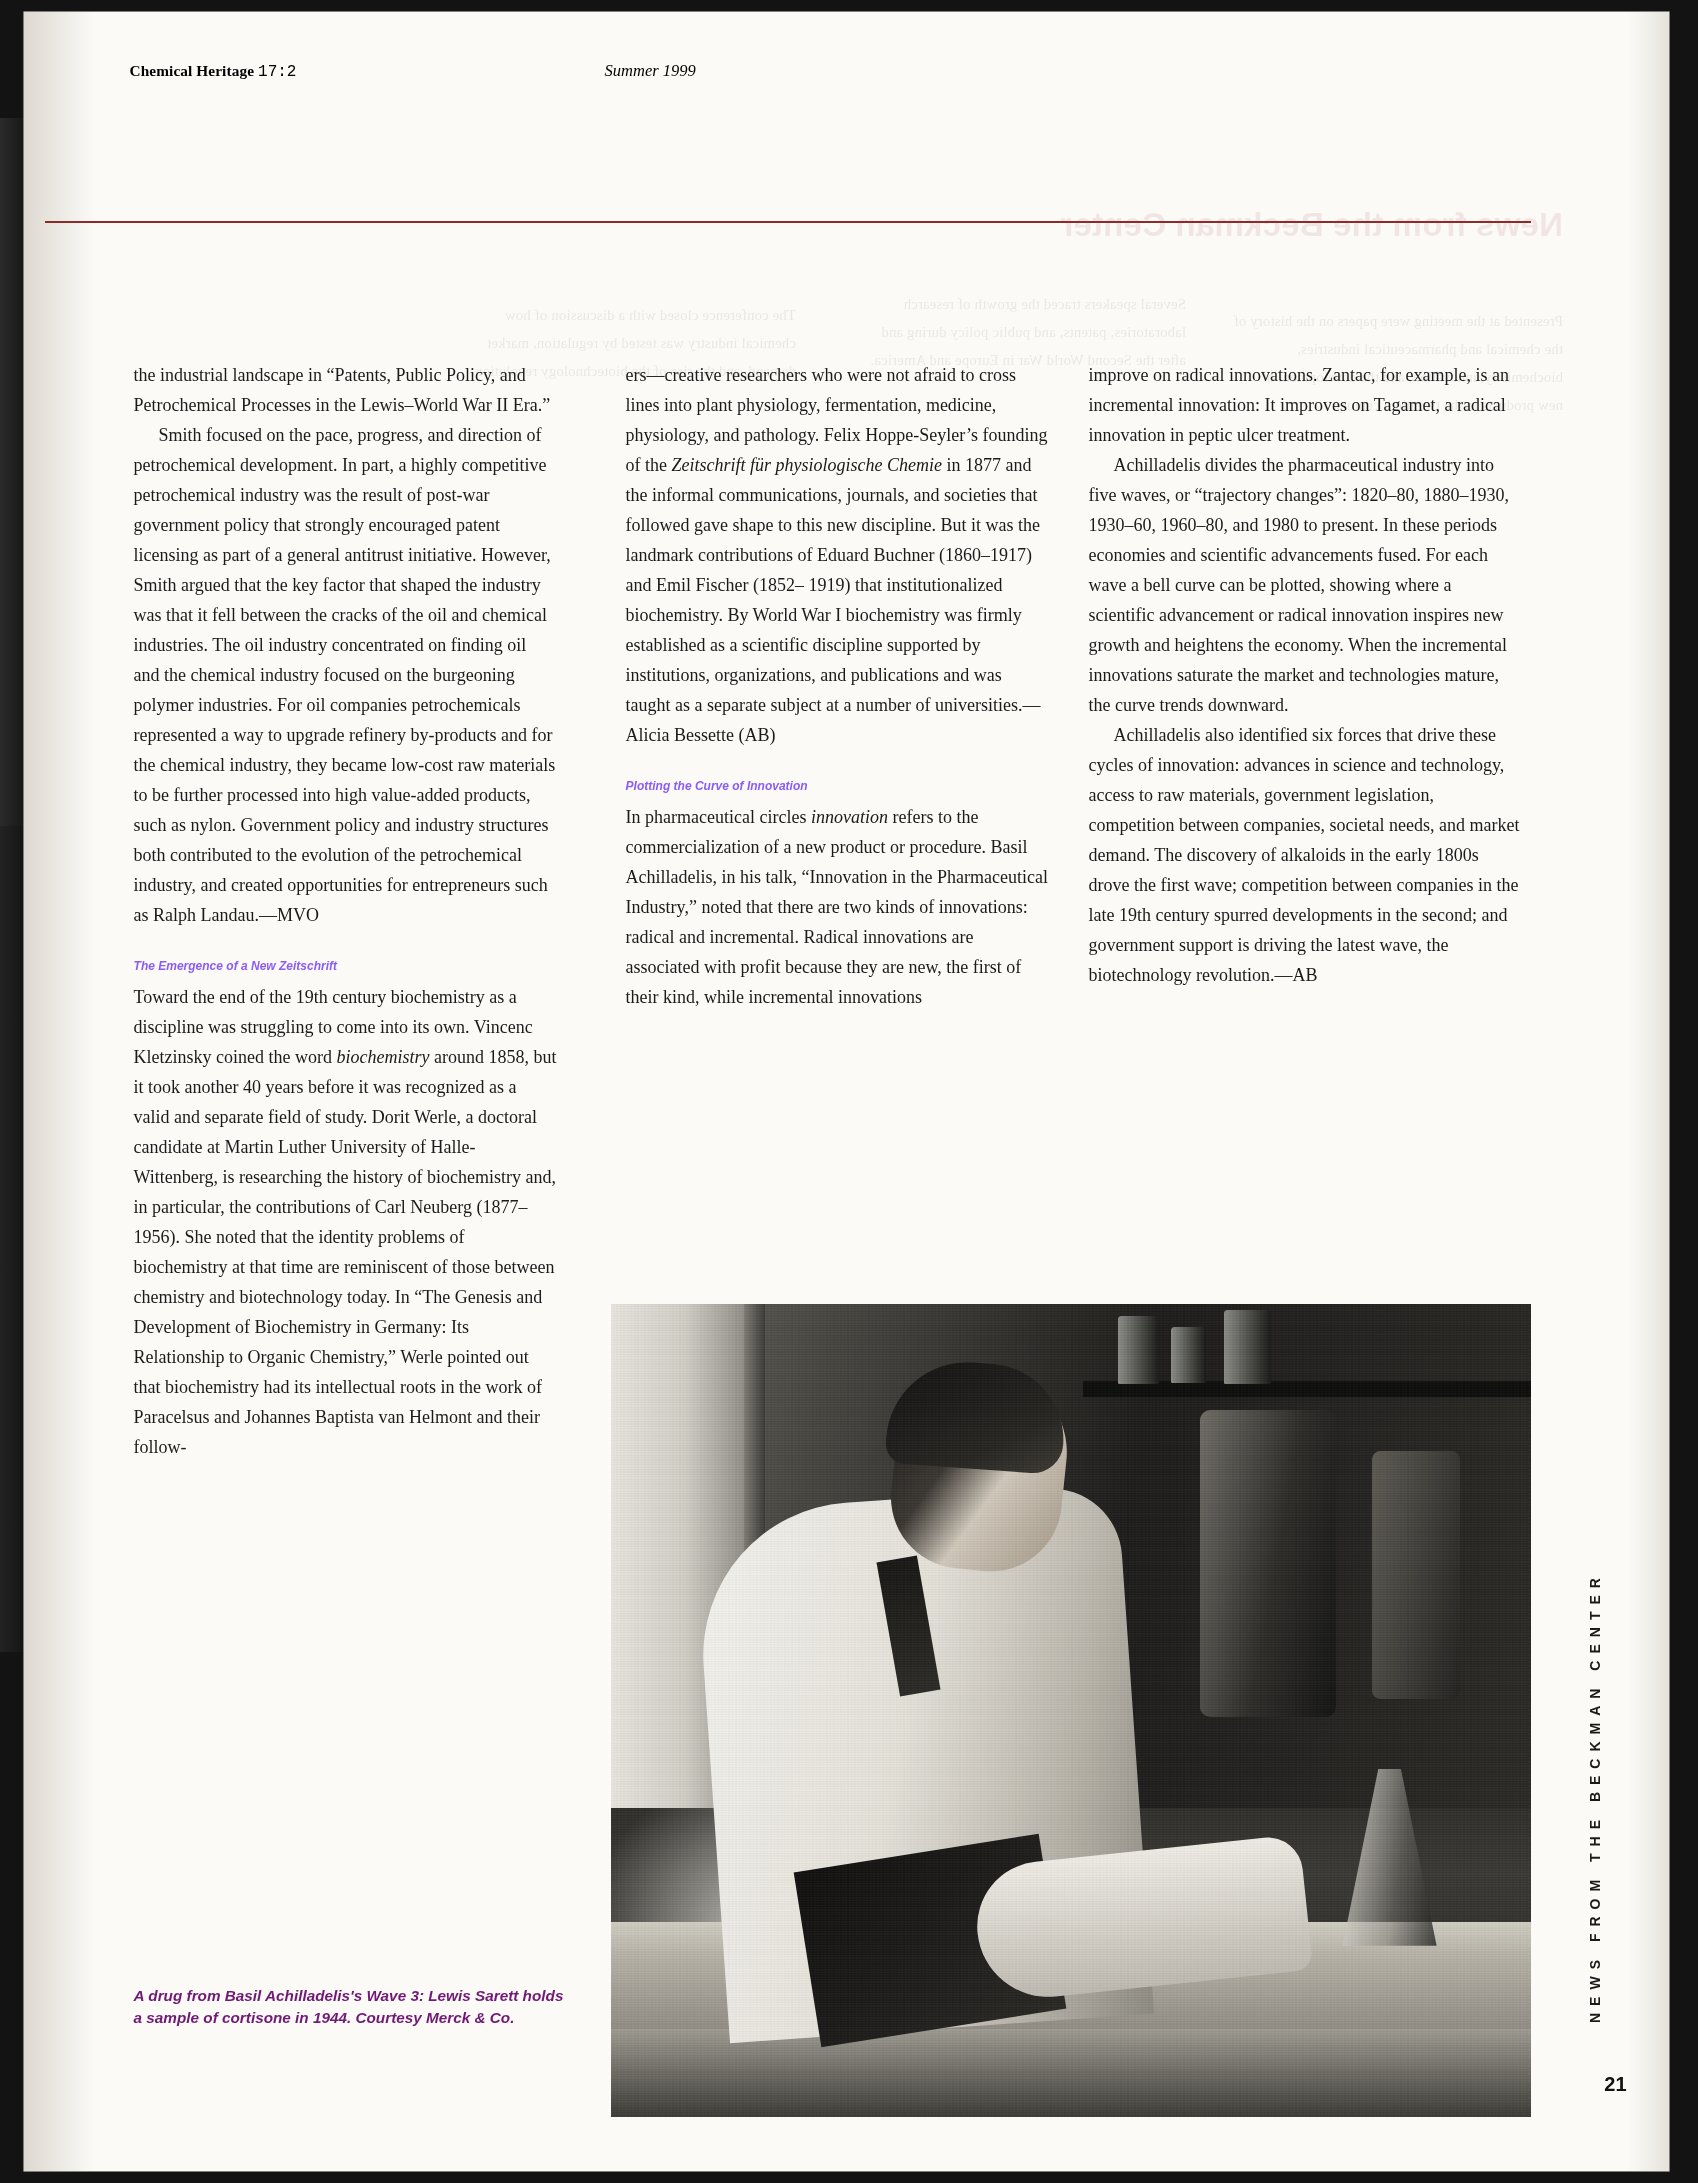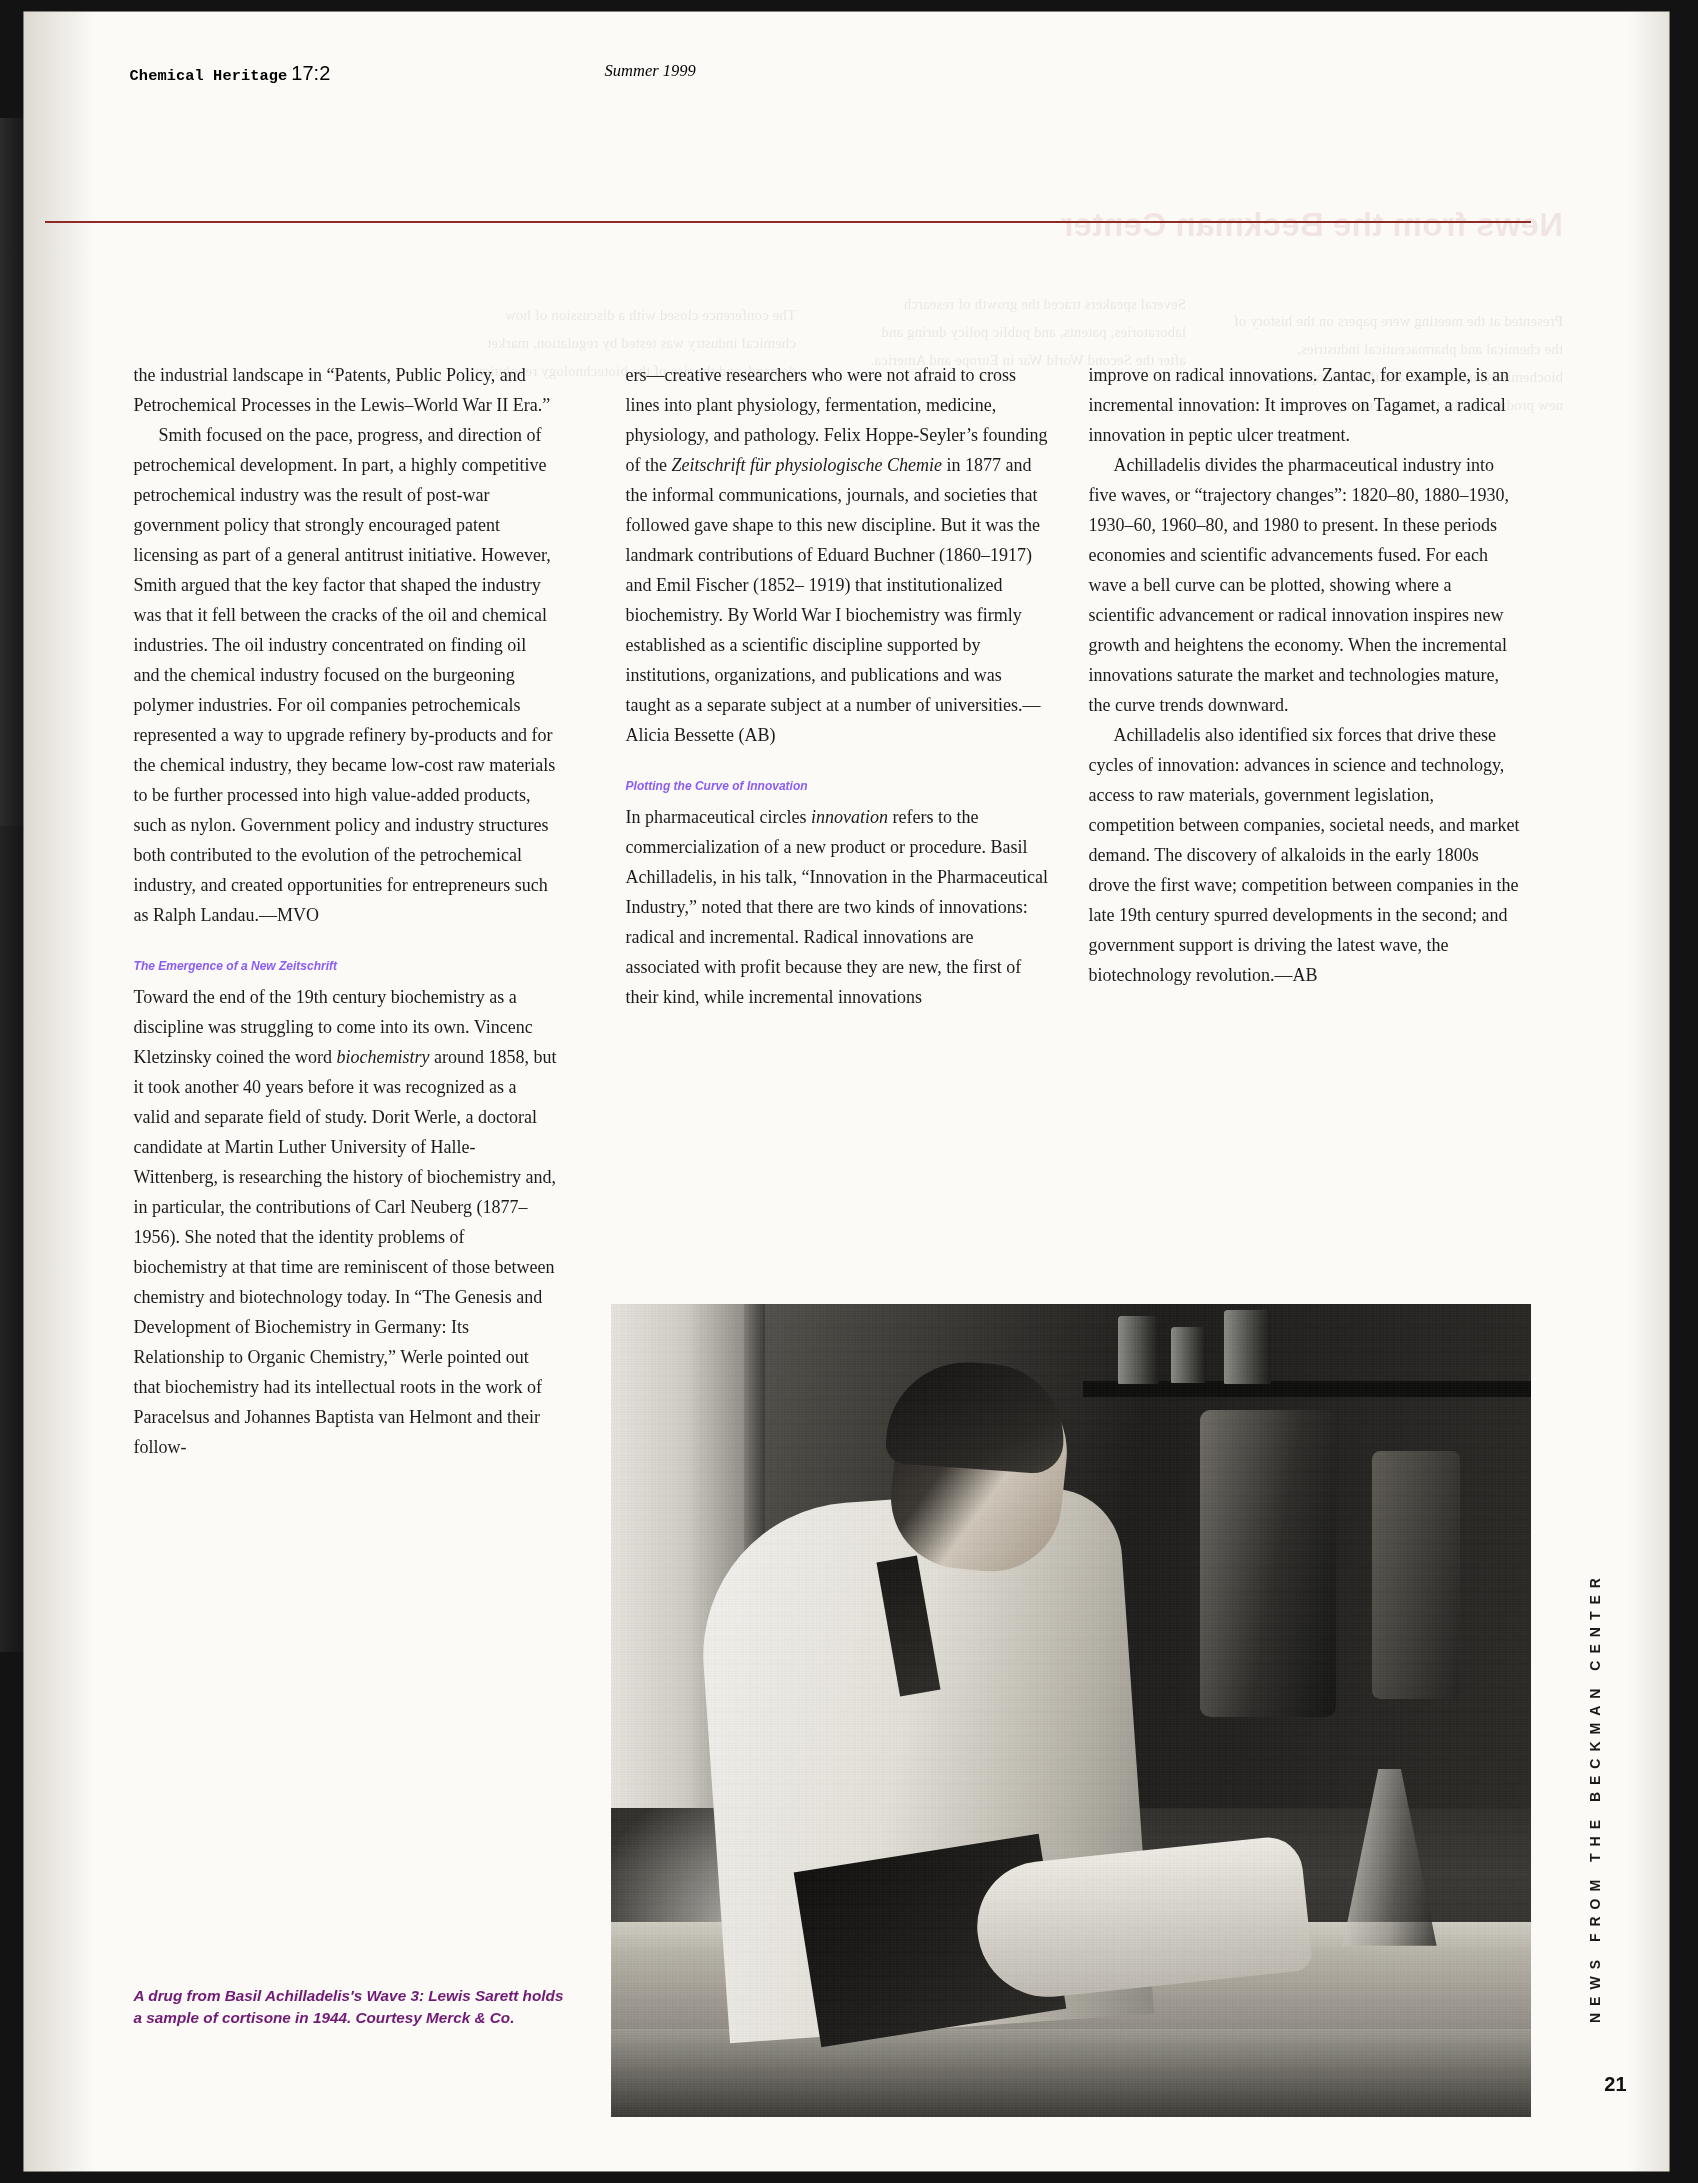--- a/index.html
+++ b/index.html
@@ -92,29 +92,29 @@
   
   .runhead {
     position: absolute;
     left: 106px;
     top: 50px;
     width: 1356px;
     height: 23.6px;
     font-size: 16px;
   }
   .runhead .rh-journal {
-    font-family: Liberation Mono, monospace;
+    font-family: Liberation Serif, serif;
     font-weight: bold;
     font-size: 15.3px;
     letter-spacing: 0.1px;
   }
   .runhead .rh-vol {
-    font-family: Liberation Sans, sans-serif;
+    font-family: Liberation Mono, monospace;
     font-weight: normal;
-    font-size: 20px;
+    font-size: 16px;
   }
   .runhead .rh-date {
     position: absolute;
     left: 475px;
     top: -1.2px;
     font-family: Liberation Serif, serif;
     font-style: italic;
     font-size: 16.5px;
   }
 

